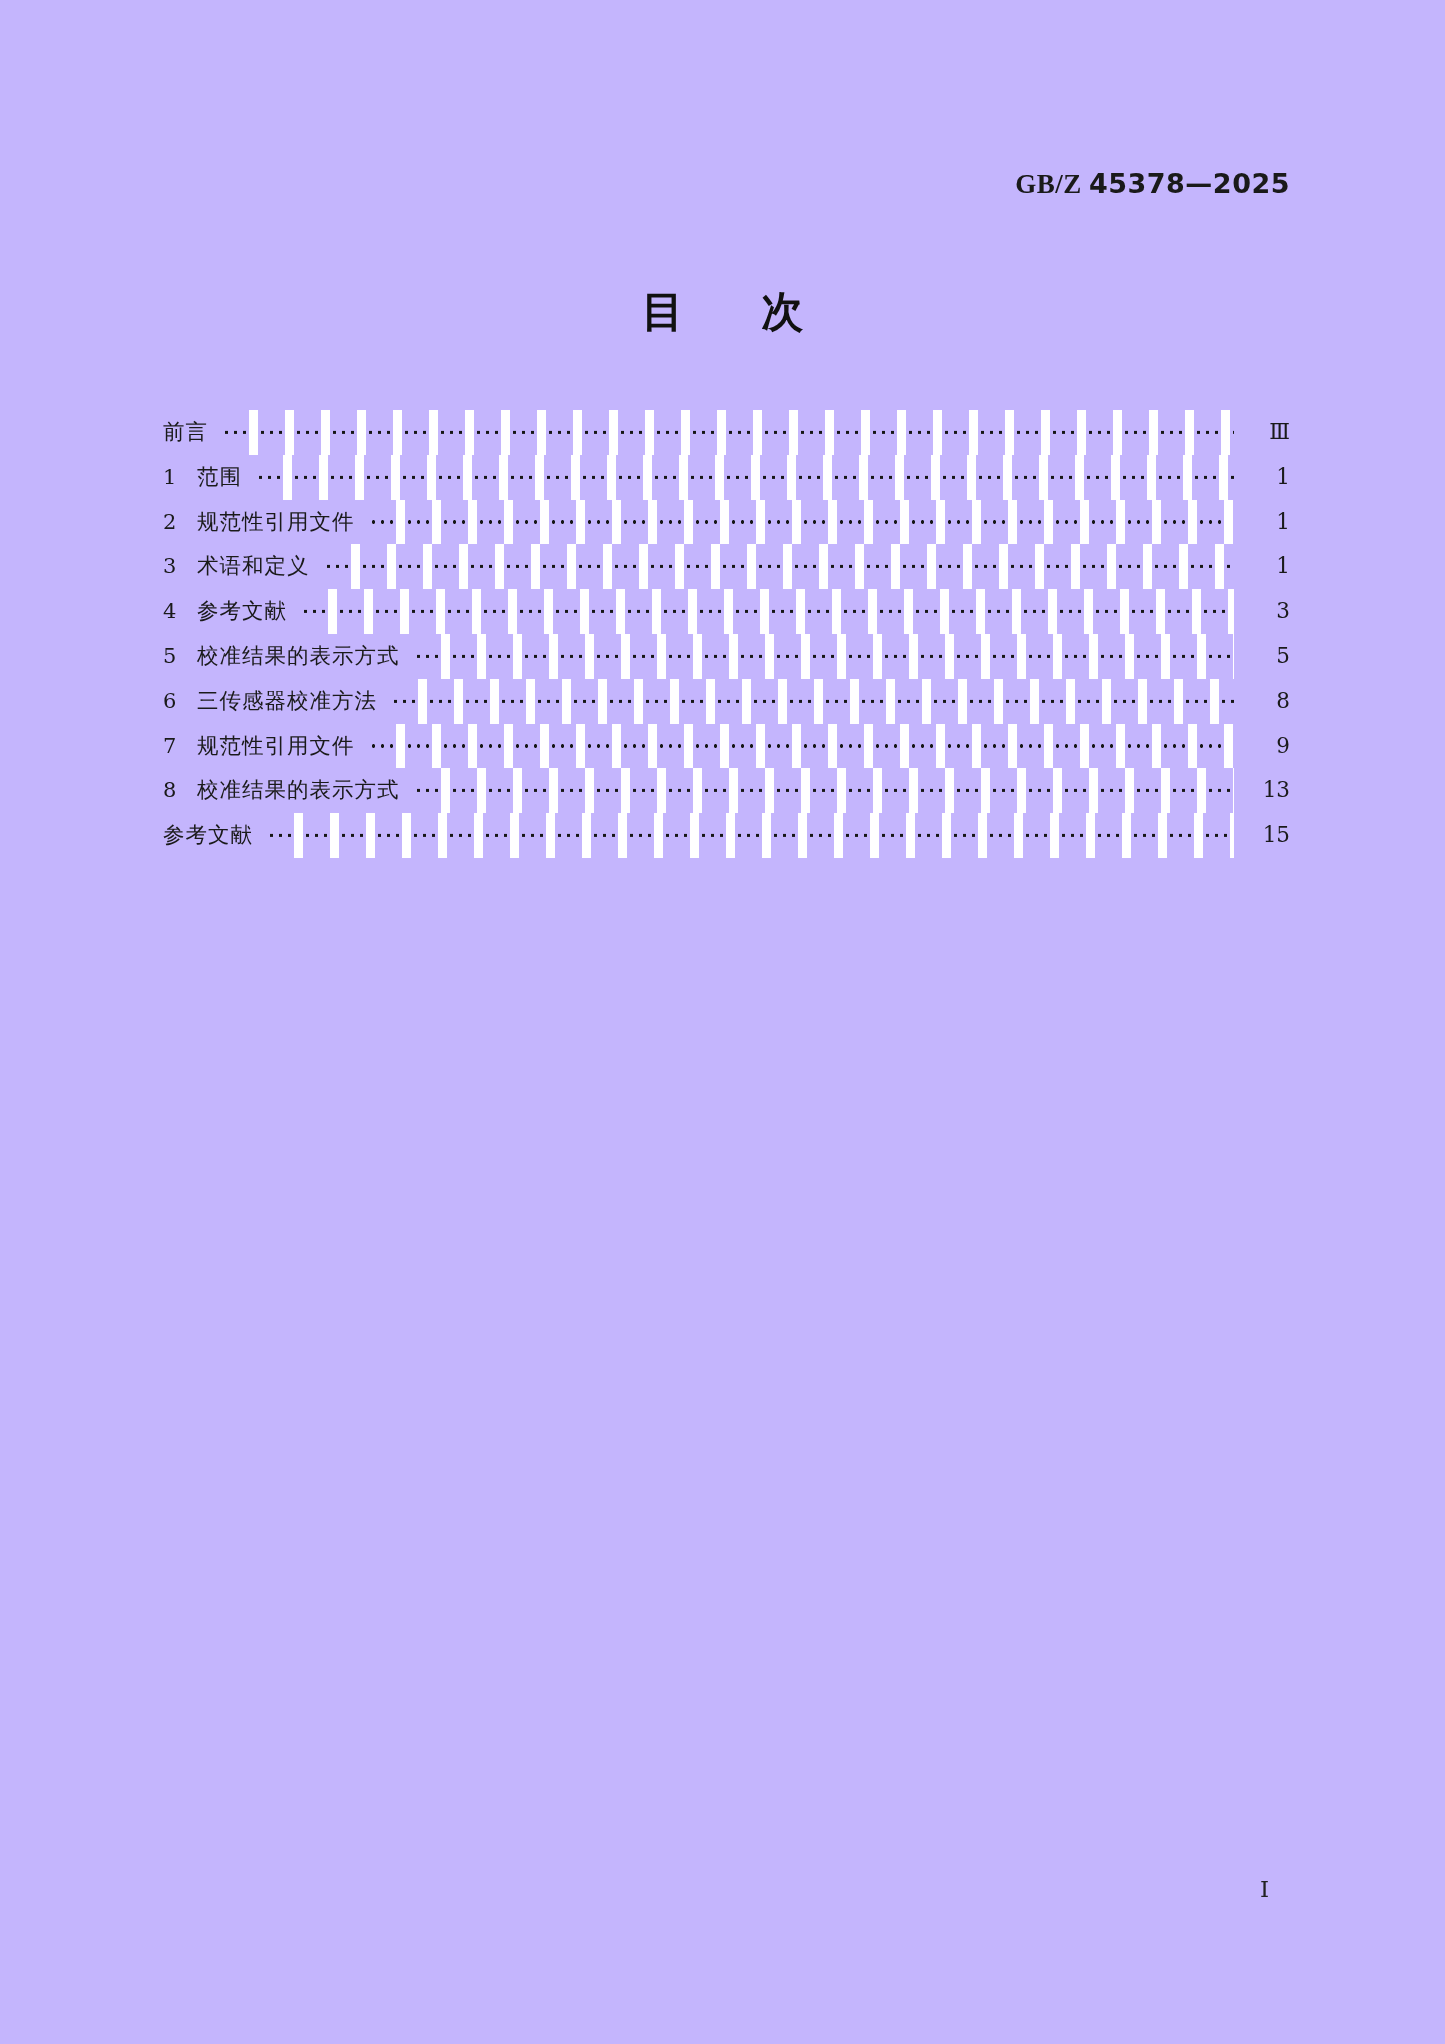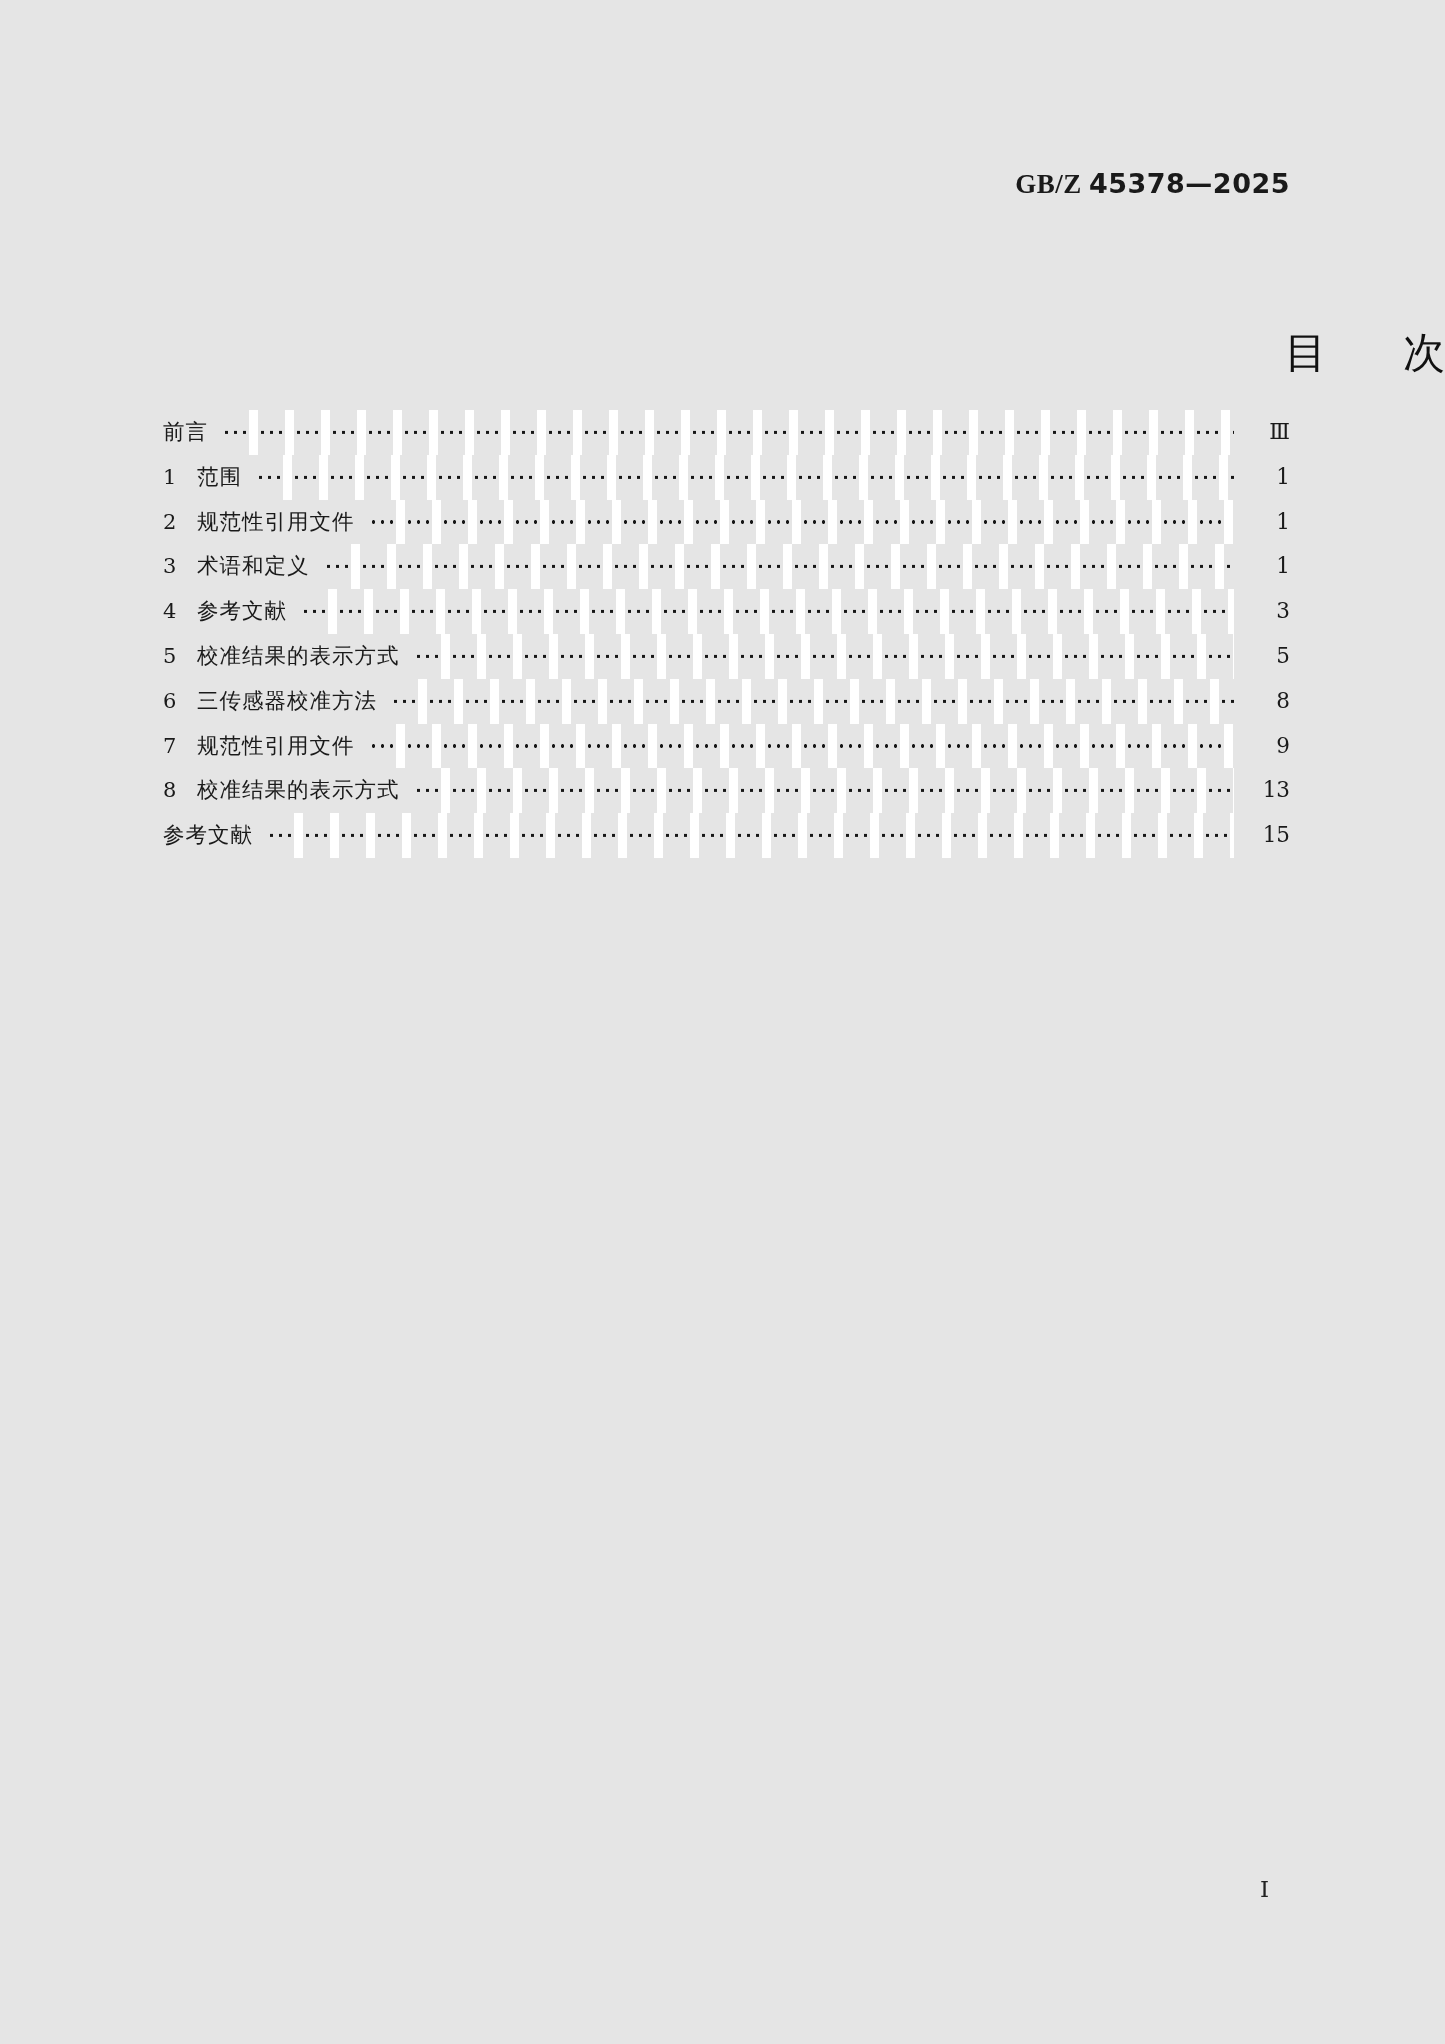--- a/index.html
+++ b/index.html
@@ -4,21 +4,21 @@
 <style>
   html, body {
     margin: 0;
     padding: 0;
     background: #ffffff;
   }
   .page {
     position: relative;
     width: 1445px;
     height: 2044px;
-    background: #e5e5e5;
+    background: #c4b5fd;
     font-family: "Liberation Serif", "DejaVu Serif", serif;
     color: #1a1a1a;
     overflow: hidden;
   }
 
   
   .doc-header {
     position: absolute;
     top: 168px;
     right: 155px;
@@ -34,29 +34,28 @@
     font-family: "DejaVu Sans", "Liberation Sans", sans-serif;
     font-weight: 600;
   }
 
   
   .doc-title {
     position: absolute;
     top: 288px;
     left: 0;
     width: 100%;
-    text-align: right;
+    text-align: center;
     font-family: "DejaVu Sans", "Liberation Sans", sans-serif;
-    font-weight: normal;
+    font-weight: bold;
     font-size: 42px;
     line-height: 48px;
     word-spacing: 1.5em;
     white-space: pre;
     color: #111111;
-    margin-top: 41px;
   }
 
   
   .toc {
     position: absolute;
     left: 163px;
     right: 155px;
     top: 410px;
   }
   .toc-row {

